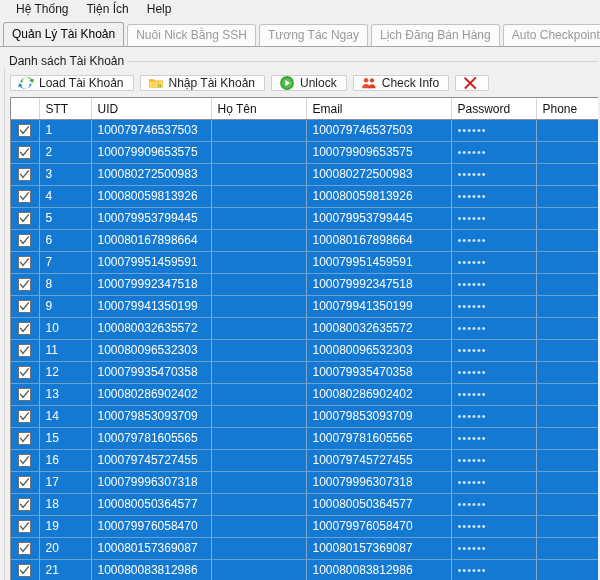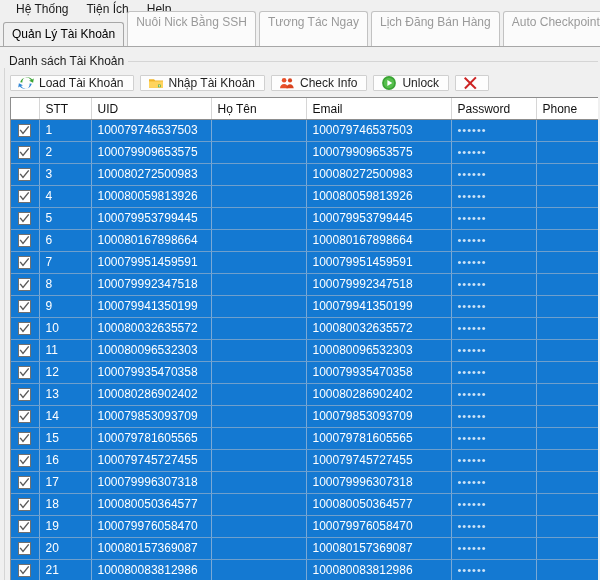--- a/index.html
+++ b/index.html
@@ -47,21 +47,21 @@
     position: relative;
     height: 25px;
     flex: 0 0 auto;
     background: #f0f0f0;
     display: flex;
     align-items: flex-end;
     padding-left: 3px;
     box-sizing: border-box;
   }
   .tab {
-    height: 36px;
+    height: 23px;
     line-height: 21px;
     margin-right: 3px;
     padding: 0 8px;
     background: #fbfbfb;
     border: 1px solid #c2c2c2;
     border-bottom: none;
     border-radius: 3px 3px 0 0;
     color: #9a9a9a;
     font-size: 12px;
     white-space: nowrap;
@@ -272,37 +272,37 @@
                 <path d="M1 6.4h14v6.4H1z" fill="#ffd45e"></path>
                 <path d="M10 9.6h2.6v2.6H10z" fill="#3aa334"></path>
                 <path d="M11.3 10.1v1.6M10.5 10.9h1.6" stroke="#fff" stroke-width="0.7"></path>
               </svg>
             </span>
             <span>Nhập Tài Khoản</span>
           </div>
           <div class="tbtn">
             <span class="ico">
               <svg width="16" height="16" viewBox="0 0 16 16" xmlns="http://www.w3.org/2000/svg">
+                <circle cx="8" cy="8" r="6.9" fill="#3aa334"></circle>
+                <circle cx="8" cy="8" r="5.2" fill="#56bf4c"></circle>
+                <path d="M6.4 4.9 11.3 8l-4.9 3.1z" fill="#fff"></path>
+              </svg>
+            </span>
+            <span>Unlock</span>
+          </div>
+          <div class="tbtn">
+            <span class="ico">
+              <svg width="16" height="16" viewBox="0 0 16 16" xmlns="http://www.w3.org/2000/svg">
                 <circle cx="5.1" cy="5.2" r="2.3" fill="#e8502a"></circle>
                 <path d="M1 13.2c0-2.4 1.8-4.2 4.1-4.2s4.1 1.8 4.1 4.2z" fill="#e8502a"></path>
                 <circle cx="11" cy="5.4" r="2.1" fill="#d9431e"></circle>
                 <path d="M7.3 13.2c0-2.3 1.7-4 3.7-4s3.7 1.7 3.7 4z" fill="#d9431e"></path>
               </svg>
             </span>
             <span>Check Info</span>
-          </div>
-          <div class="tbtn">
-            <span class="ico">
-              <svg width="16" height="16" viewBox="0 0 16 16" xmlns="http://www.w3.org/2000/svg">
-                <circle cx="8" cy="8" r="6.9" fill="#3aa334"></circle>
-                <circle cx="8" cy="8" r="5.2" fill="#56bf4c"></circle>
-                <path d="M6.4 4.9 11.3 8l-4.9 3.1z" fill="#fff"></path>
-              </svg>
-            </span>
-            <span>Unlock</span>
           </div>
           <div class="tbtn">
             <span class="ico">
               <svg width="16" height="16" viewBox="0 0 16 16" xmlns="http://www.w3.org/2000/svg">
                 <path d="M2.4 2.1 13.6 13 12 14.3 1 3.6z" fill="#cc2222"></path>
                 <path d="M13.6 3 2.6 14.2 1.2 12.8 12.2 1.7z" fill="#cc2222"></path>
               </svg>
             </span>
           </div>
         </div>

